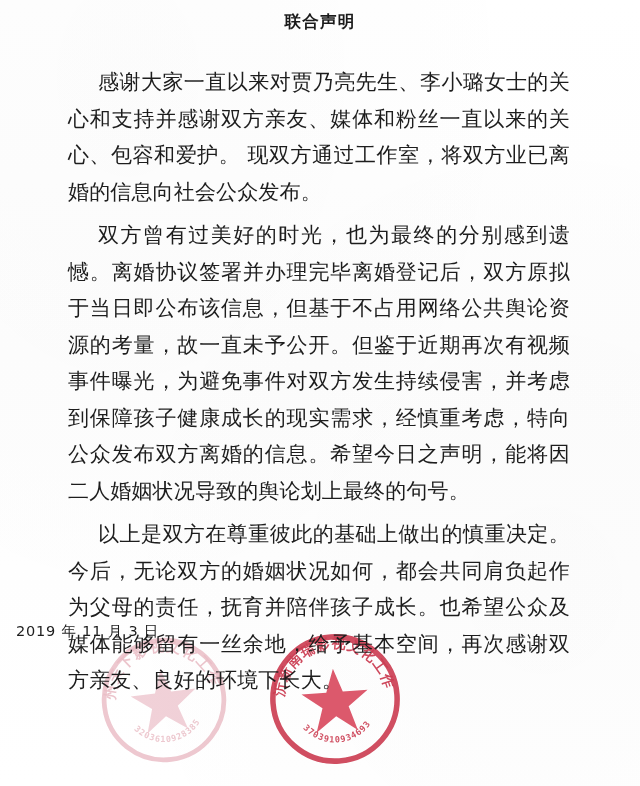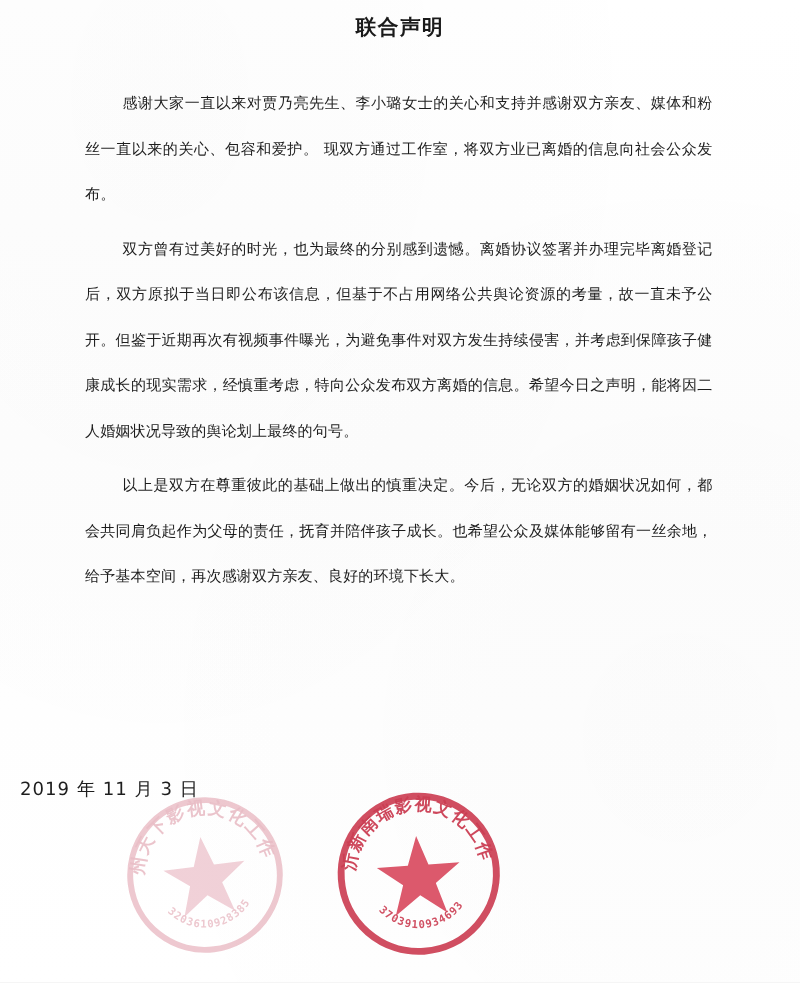--- a/index.html
+++ b/index.html
@@ -8,21 +8,21 @@
     padding: 0;
     background: #ffffff;
   }
   body {
     font-family: "DejaVu Sans", "Liberation Sans", sans-serif;
   }
   #page {
     position: relative;
     width: 640px;
     height: 786px;
-    background: #e5e5e5;
+    background: #f9a8d4;
     overflow: hidden;
   }
   
   #page::before {
     content: "";
     position: absolute;
     inset: 0;
     background:
       radial-gradient(ellipse at 20% 10%, rgba(0,0,0,0.012), transparent 60%),
       radial-gradient(ellipse at 85% 75%, rgba(0,0,0,0.010), transparent 62%),
@@ -44,21 +44,21 @@
   }
   #body-text {
     position: absolute;
     top: 64px;
     left: 68px;
     width: 502px;
     z-index: 3;
   }
   .para {
     margin: 0 0 7px 0;
-    font-size: 12px;
+    font-size: 21px;
     line-height: 36.5px;
     color: #1d1d1d;
     text-align: justify;
     text-justify: inter-character;
     text-indent: 30px;
     letter-spacing: 0.15px;
     font-weight: 500;
   }
   .para:last-child { margin-bottom: 0; }
 

